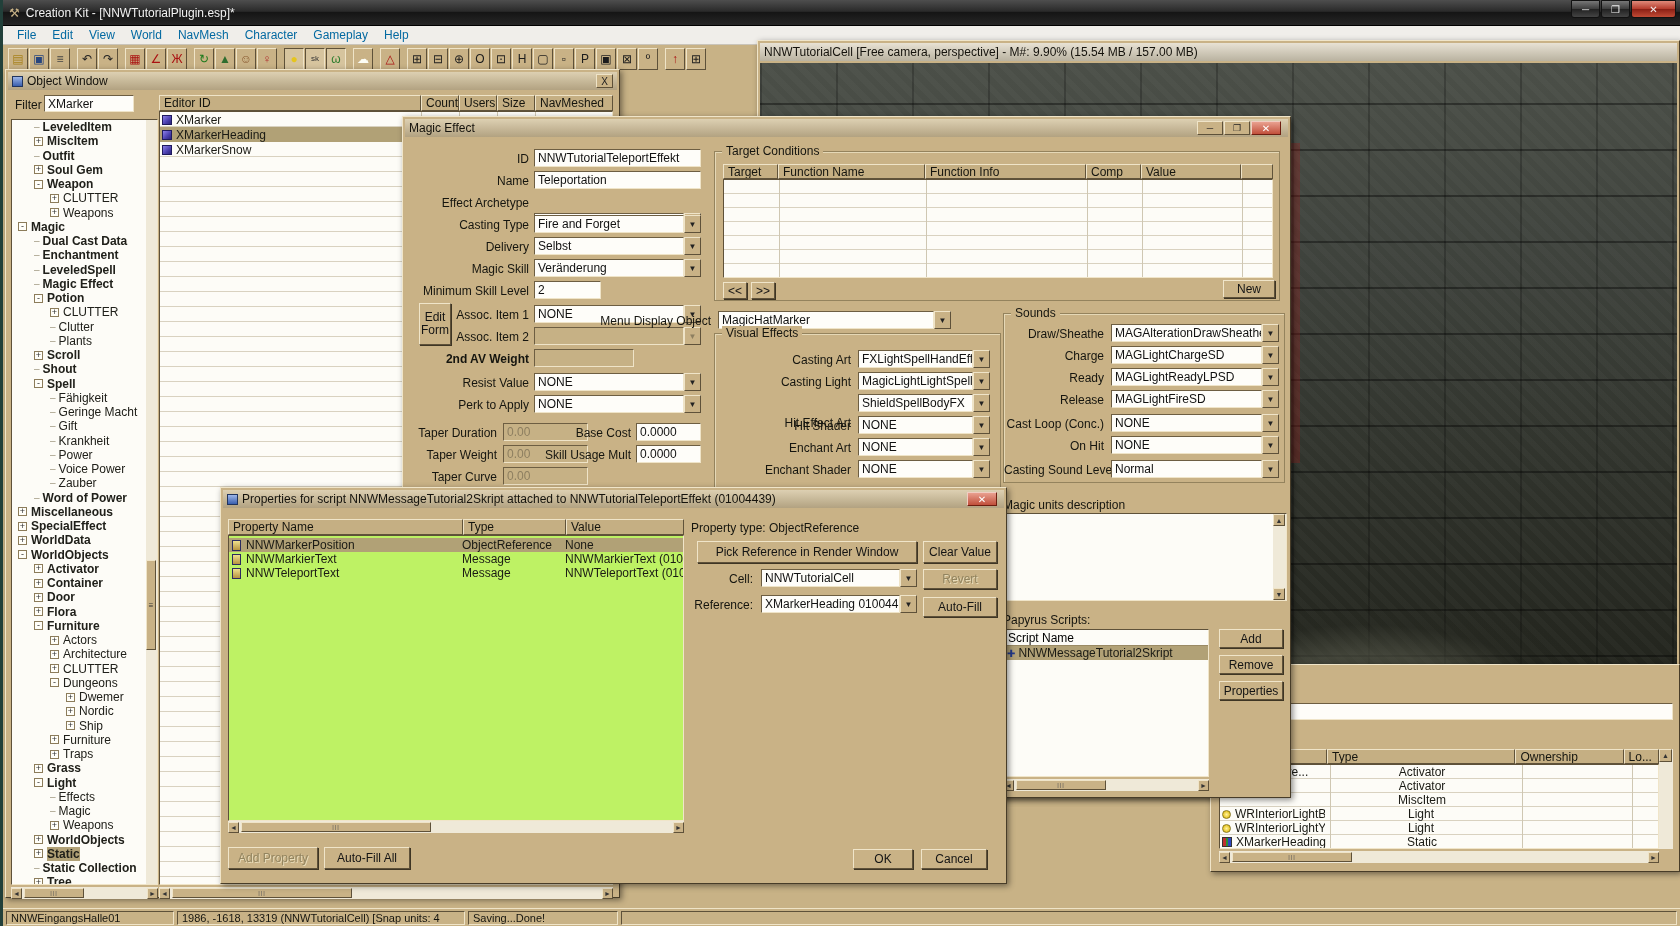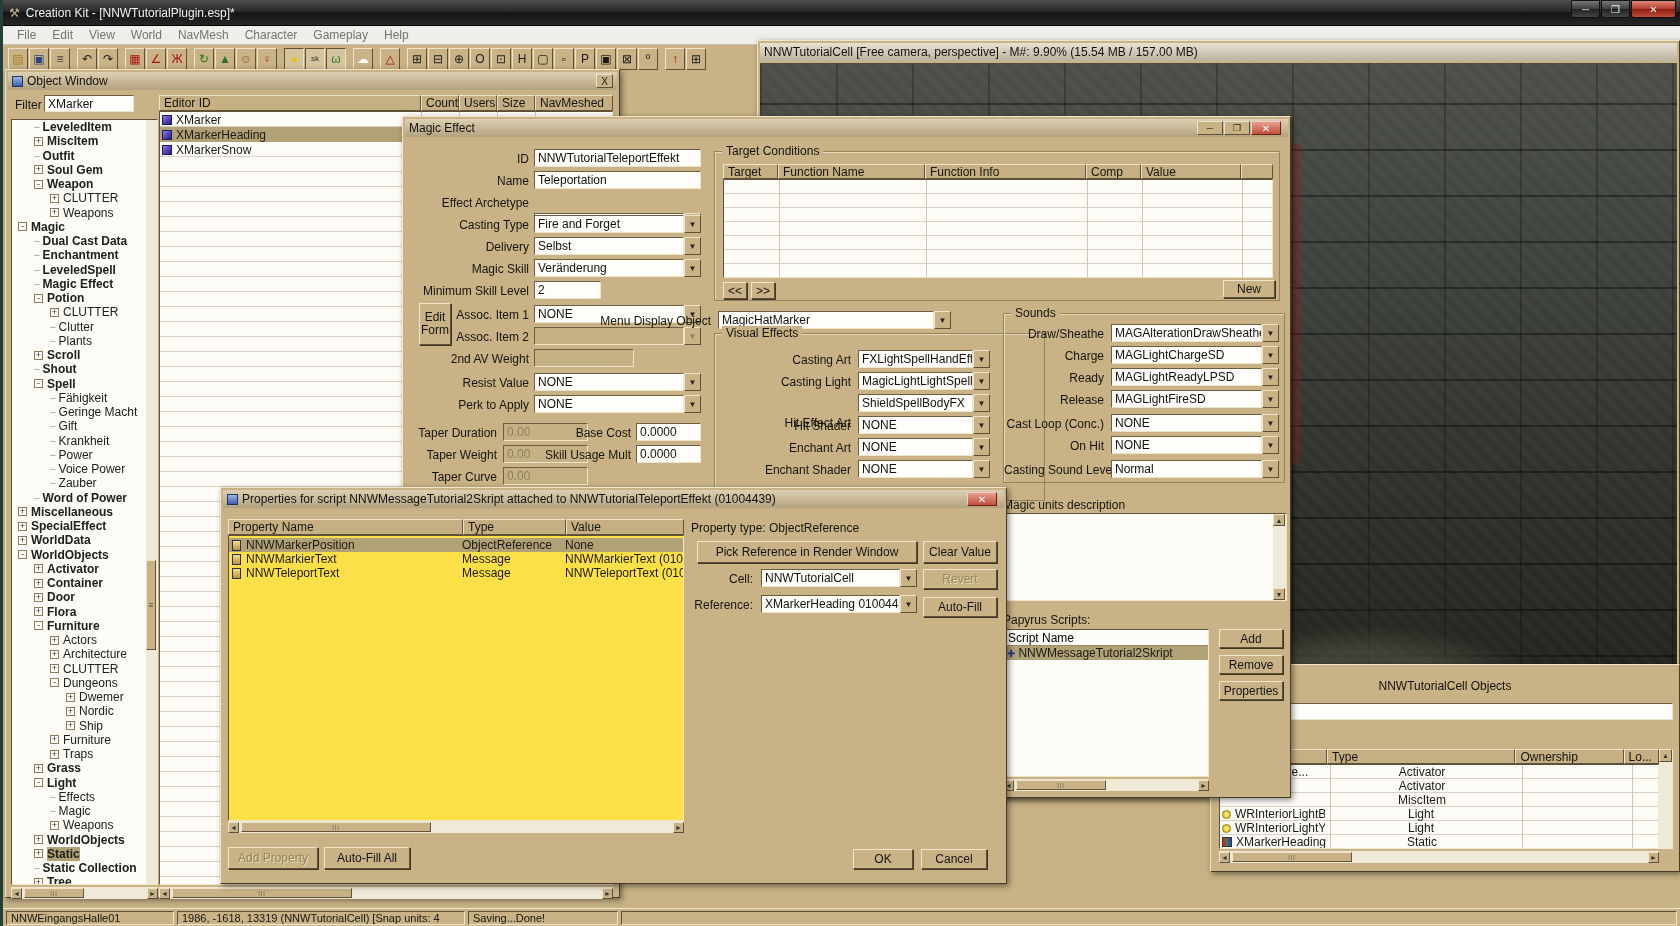--- a/index.html
+++ b/index.html
@@ -19,21 +19,21 @@
   .rlbl{position:absolute;text-align:right;font-size:12px;color:#15150f;white-space:nowrap;}
   .th{background:#c5af83;border:1px solid;border-color:#efe4c8 #60533a #60533a #efe4c8;
     font-size:12px;color:#15150f;padding:0 4px;overflow:hidden;white-space:nowrap;height:100%;display:flex;align-items:center;}
   
   #main{position:absolute;left:3px;top:0;width:1677px;height:926px;background:#c8b286;}
   #titlebar{position:absolute;left:0;top:0;right:0;height:26px;
     background:linear-gradient(180deg,#4e4e4e 0%,#2a2a2a 45%,#151515 50%,#262626 100%);
     display:flex;align-items:center;color:#f2f2f2;font-size:12px;border-bottom:1px solid #000;}
   #menubar{position:absolute;left:0;top:26px;right:0;height:19px;background:#f0eeea;border-bottom:1px solid #c9c4ba;
     display:flex;align-items:center;padding-left:6px;}
-  .menu-item{font-size:12px;color:#737373;padding:2px 8px;}
+  .menu-item{font-size:12px;color:#0369a1;padding:2px 8px;}
   #toolbar{position:absolute;left:0;top:45px;right:0;height:27px;background:#c8b286;display:flex;align-items:center;padding-left:5px;}
   .tb{width:20px;height:22px;margin-right:1px;background:#c9b286;border:1px solid;
     border-color:#efe4c8 #5e5139 #5e5139 #efe4c8;display:flex;align-items:center;justify-content:center;overflow:hidden;}
   .tb.pressed{background:#d6c49e;border-color:#5e5139 #efe4c8 #efe4c8 #5e5139;}
   .tbg{font-size:12px;line-height:12px;}
   .capbtn{width:29px;height:18px;margin-left:1px;border:1px solid #111;border-radius:0 0 3px 3px;
     background:linear-gradient(#777,#3c3c3c 50%,#222 52%,#444);color:#eee;font-size:10px;
     display:flex;align-items:center;justify-content:center;}
   .capbtn.close{background:linear-gradient(#e08a7a,#b43a2b 50%,#8c2015 52%,#c04a35);width:45px;}
   #statusbar{position:absolute;left:0;bottom:0;right:0;height:18px;background:#c8b286;border-top:1px solid #efe4c8;display:flex;align-items:center;}
@@ -495,21 +495,20 @@
       </div>
     </div>
   <div class="hscroll abs" style="left:153px;top:817px;width:454px">
     <div class="sb-btn" style="width:11px;height:11px">◄</div>
     <div class="hthumb" style="width:180px;margin-left:2px">|||</div>
     <div class="sb-btn" style="width:11px;height:11px;margin-left:auto">►</div>
   </div>
 </div>
 
 <div class="win" id="cell-view" style="left:1210px;top:664px;width:470px;height:208px;z-index:20">
-  <div style="text-align:center;font-size:12px;color:#14120c;margin-top:14px">NNWTutorialCell Objects</div>
   <div class="field abs" style="left:8px;top:38px;width:454px;height:17px"></div>
   <div class="abs" style="left:8px;top:84px;width:440px;height:15px;display:flex" id="cvhead">
       <div class="th" style="width: 110px;"></div>
       <div class="th" style="width: 192px;">Type</div>
       <div class="th" style="width: 110px;">Ownership</div>
       <div class="th" style="width: 36px;">Lo...</div>
     </div>
   <div class="abs in cvbody" style="left:8px;top:99px;width:440px;height:85px;overflow:hidden" id="cvbody">
     <div class="colline" style="left:110px"></div>
     <div class="colline" style="left:302px"></div>
@@ -599,21 +598,21 @@
       <div class="rlbl" style="left: 0px; top: 191px; width: 126px; position: absolute;">Assoc. Item 1</div>
       <div class="combo" style="left: 131px; top: 188px; width: 167px; height: 18px; position: absolute;">
         <div class="val">NONE</div>
         <div class="arrow">▼</div>
       </div>
       <div class="rlbl" style="left: 0px; top: 213px; width: 126px; position: absolute;">Assoc. Item 2</div>
       <div class="combo dis" style="left: 131px; top: 210px; width: 167px; height: 18px; position: absolute;">
         <div class="val"></div>
         <div class="arrow">▼</div>
       </div>
-      <div class="rlbl" style="left: 0px; top: 235px; width: 126px; position: absolute;">2nd AV Weight</div>
+      <div class="rlbl" style="left: 0px; top: 235px; width: 126px; position: absolute; font-weight: bold;">2nd AV Weight</div>
       <div class="field dis" style="left: 131px; top: 232px; width: 100px; height: 18px; position: absolute;"></div>
       <div class="rlbl" style="left: 0px; top: 259px; width: 126px; position: absolute;">Resist Value</div>
       <div class="combo" style="left: 131px; top: 256px; width: 167px; height: 18px; position: absolute;">
         <div class="val">NONE</div>
         <div class="arrow">▼</div>
       </div>
       <div class="rlbl" style="left: 0px; top: 281px; width: 126px; position: absolute;">Perk to Apply</div>
       <div class="combo" style="left: 131px; top: 278px; width: 167px; height: 18px; position: absolute;">
         <div class="val">NONE</div>
         <div class="arrow">▼</div>
@@ -654,21 +653,21 @@
     <div class="btn abs" style="left:36px;top:130px;width:24px;height:17px">&gt;&gt;</div>
     <div class="btn abs" style="left:508px;top:128px;width:52px;height:18px">New</div>
   </div>
 
   <span class="rlbl" style="left:180px;top:197px;width:128px">Menu Display Object</span>
   <div class="combo" style="left:315px;top:194px;width:233px;height:18px">
     <div class="val">MagicHatMarker</div>
     <div class="arrow">▼</div>
   </div>
 
-  <div class="grp abs" style="left:311px;top:216px;width:331px;height:168px" id="ve-grp">
+  <div class="grp abs" style="left:311px;top:216px;width:287px;height:168px" id="ve-grp">
     <span class="grp-label">Visual Effects</span>
   <div class="rlbl" style="left: 0px; top: 19px; width: 136px; position: absolute;">Casting Art</div>
       <div class="combo" style="left: 143px; top: 16px; width: 132px; height: 18px; position: absolute;">
         <div class="val">FXLightSpellHandEffects</div>
         <div class="arrow">▼</div>
       </div>
       <div class="rlbl" style="left: 0px; top: 41px; width: 136px; position: absolute;">Casting Light</div>
       <div class="combo" style="left: 143px; top: 38px; width: 132px; height: 18px; position: absolute;">
         <div class="val">MagicLightLightSpellHand01</div>
         <div class="arrow">▼</div>
@@ -765,21 +764,21 @@
     <div class="wicon"></div>
     <span>Properties for script NNWMessageTutorial2Skript attached to NNWTutorialTeleportEffekt (01004439)</span>
   </div>
   <div class="closebtn abs" style="left:746px;top:4px;width:30px;height:14px">✕</div>
 
   <div class="abs" style="left:7px;top:31px;width:516px;height:16px;display:flex" id="prophead">
       <div class="th" style="width: 235px;">Property Name</div>
       <div class="th" style="width: 103px;">Type</div>
       <div class="th" style="width: 118px;">Value</div>
     </div>
-  <div class="abs in" style="left:7px;top:47px;width:456px;height:286px;background:#fde047;overflow:hidden" id="propbody">
+  <div class="abs in" style="left:7px;top:47px;width:456px;height:286px;background:#bef264;overflow:hidden" id="propbody">
       <div class="prow sel" style="top: 2px;">
         <div class="scroll-ico"></div>
         <div style="width: 218px; overflow: hidden;">NNWMarkerPosition</div>
         <div style="width: 103px; flex: 0 0 auto;">ObjectReference</div>
         <div style="width: 118px; overflow: hidden; white-space: nowrap; flex: 0 0 auto;">None</div>
       </div>
       <div class="prow" style="top: 16px;">
         <div class="scroll-ico"></div>
         <div style="width: 218px; overflow: hidden;">NNWMarkierText</div>
         <div style="width: 103px; flex: 0 0 auto;">Message</div>

